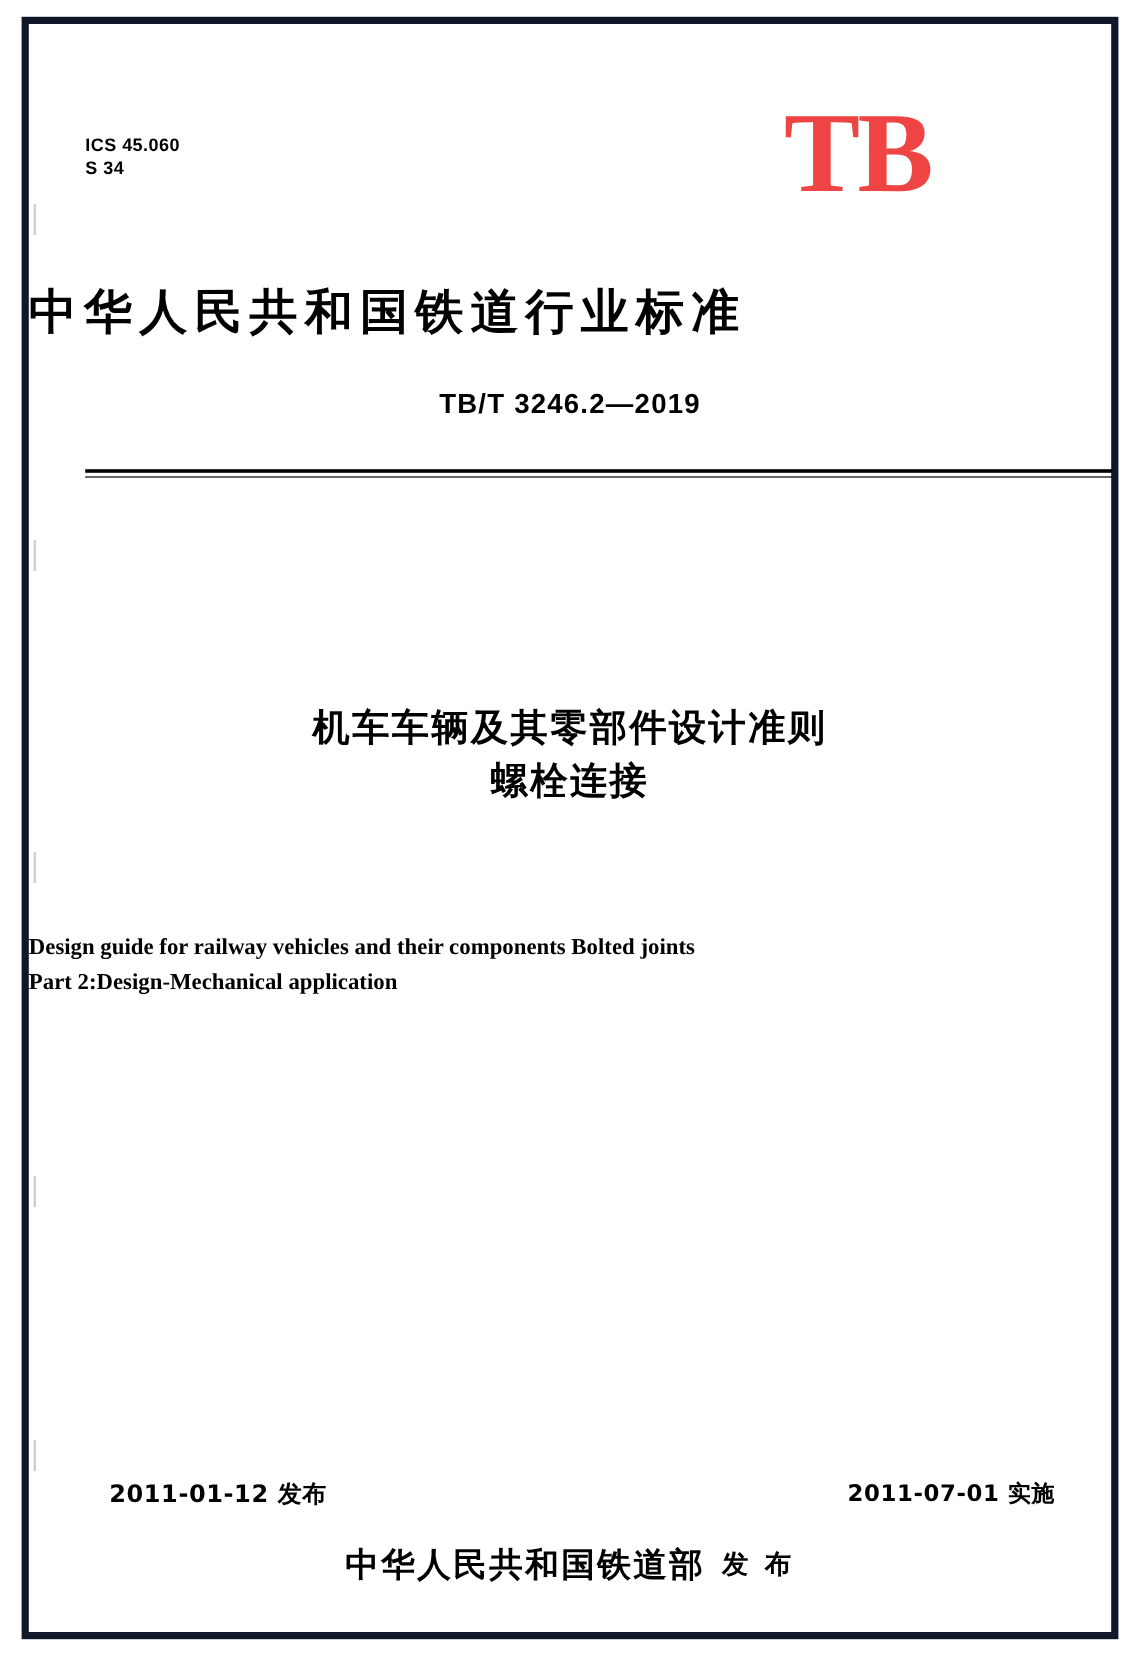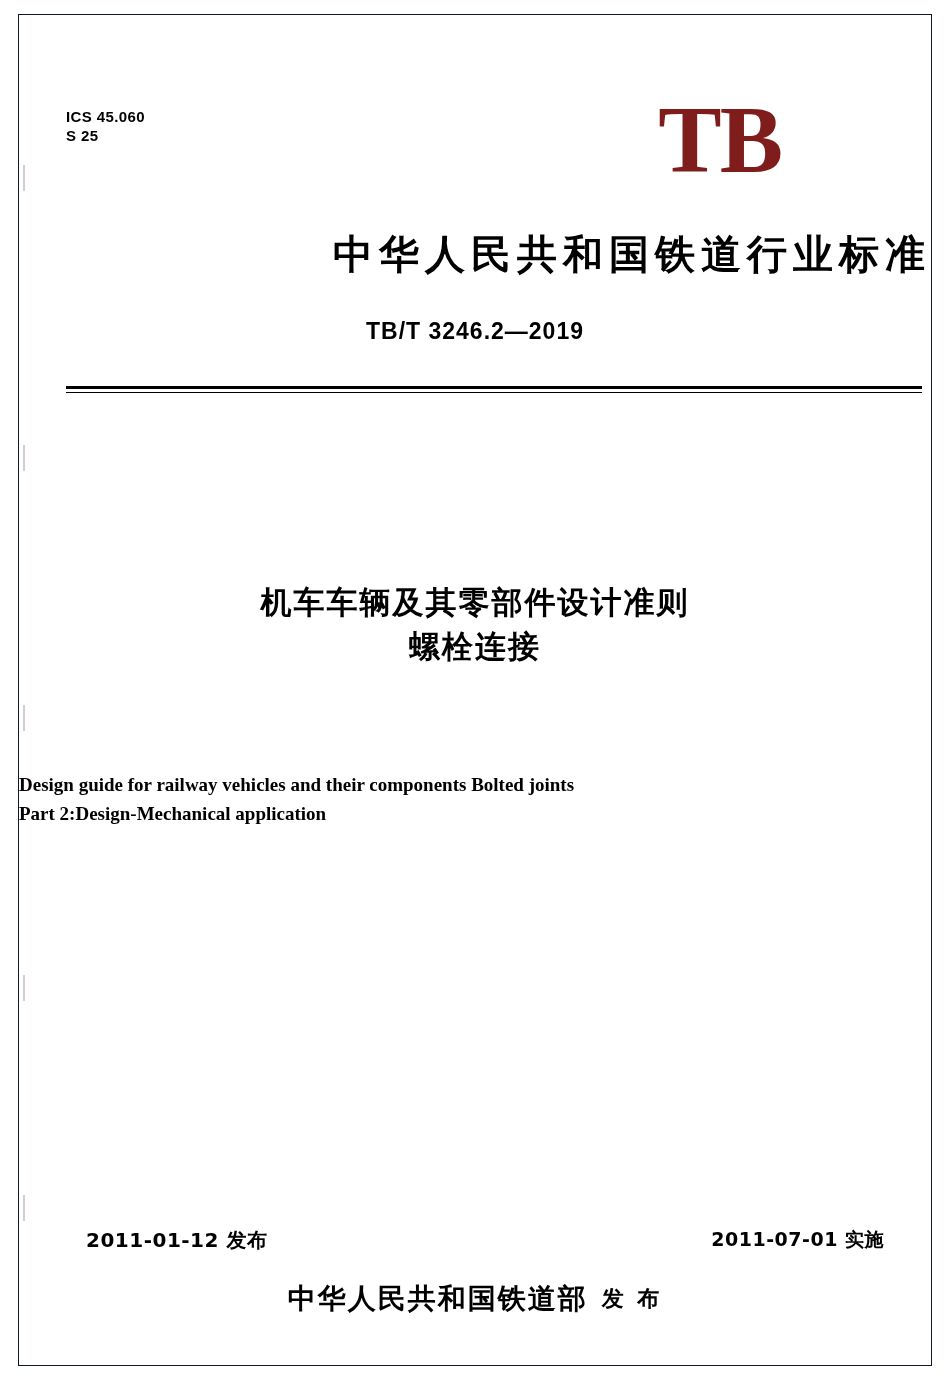--- a/index.html
+++ b/index.html
@@ -19,53 +19,53 @@
     background: #ffffff;
     overflow: hidden;
   }
   .sheet {
     position: absolute;
     left: 18px;
     top: 14px;
     width: 914px;
     height: 1352px;
     background: #ffffff;
-    border: 1px solid #0f172a;
+    border: 6px solid #0f172a;
     box-sizing: border-box;
   }
   
   .ics-block {
     position: absolute;
     left: 47px;
     top: 92px;
     font-family: "Liberation Sans", sans-serif;
     font-weight: bold;
     font-size: 15px;
     line-height: 19px;
     letter-spacing: 0.4px;
   }
   
   .tb-logo {
     position: absolute;
     right: 150px;
-    top: 78px;
+    top: 60px;
     font-family: "Liberation Serif", serif;
     font-weight: bold;
     font-size: 95px;
     line-height: 95px;
     letter-spacing: -2px;
-    color: #7f1d1d;
+    color: #ef4444;
   }
   
   .cn-header {
     position: absolute;
     left: 0;
     right: 0;
     top: 212px;
-    text-align: right;
+    text-align: left;
     font-family: "DejaVu Sans", sans-serif;
     font-weight: bold;
     font-size: 40px;
     letter-spacing: 6px;
     white-space: nowrap;
   }
   .std-number {
     position: absolute;
     left: 0;
     right: 0;
@@ -175,21 +175,21 @@
   <div class="sheet">
 
     <div class="scan-mark" style="left:4px; top:150px;"></div>
     <div class="scan-mark" style="left:4px; top:430px;"></div>
     <div class="scan-mark" style="left:4px; top:690px;"></div>
     <div class="scan-mark" style="left:4px; top:960px;"></div>
     <div class="scan-mark" style="left:4px; top:1180px;"></div>
 
     <div class="ics-block">
       <div>ICS 45.060</div>
-      <div>S 25</div>
+      <div>S 34</div>
     </div>
 
     <div class="tb-logo">TB</div>
 
     <div class="cn-header">中华人民共和国铁道行业标准</div>
 
     <div class="std-number">TB/T 3246.2—2019</div>
 
     <div class="rule-thick"></div>
     <div class="rule-thin"></div>

